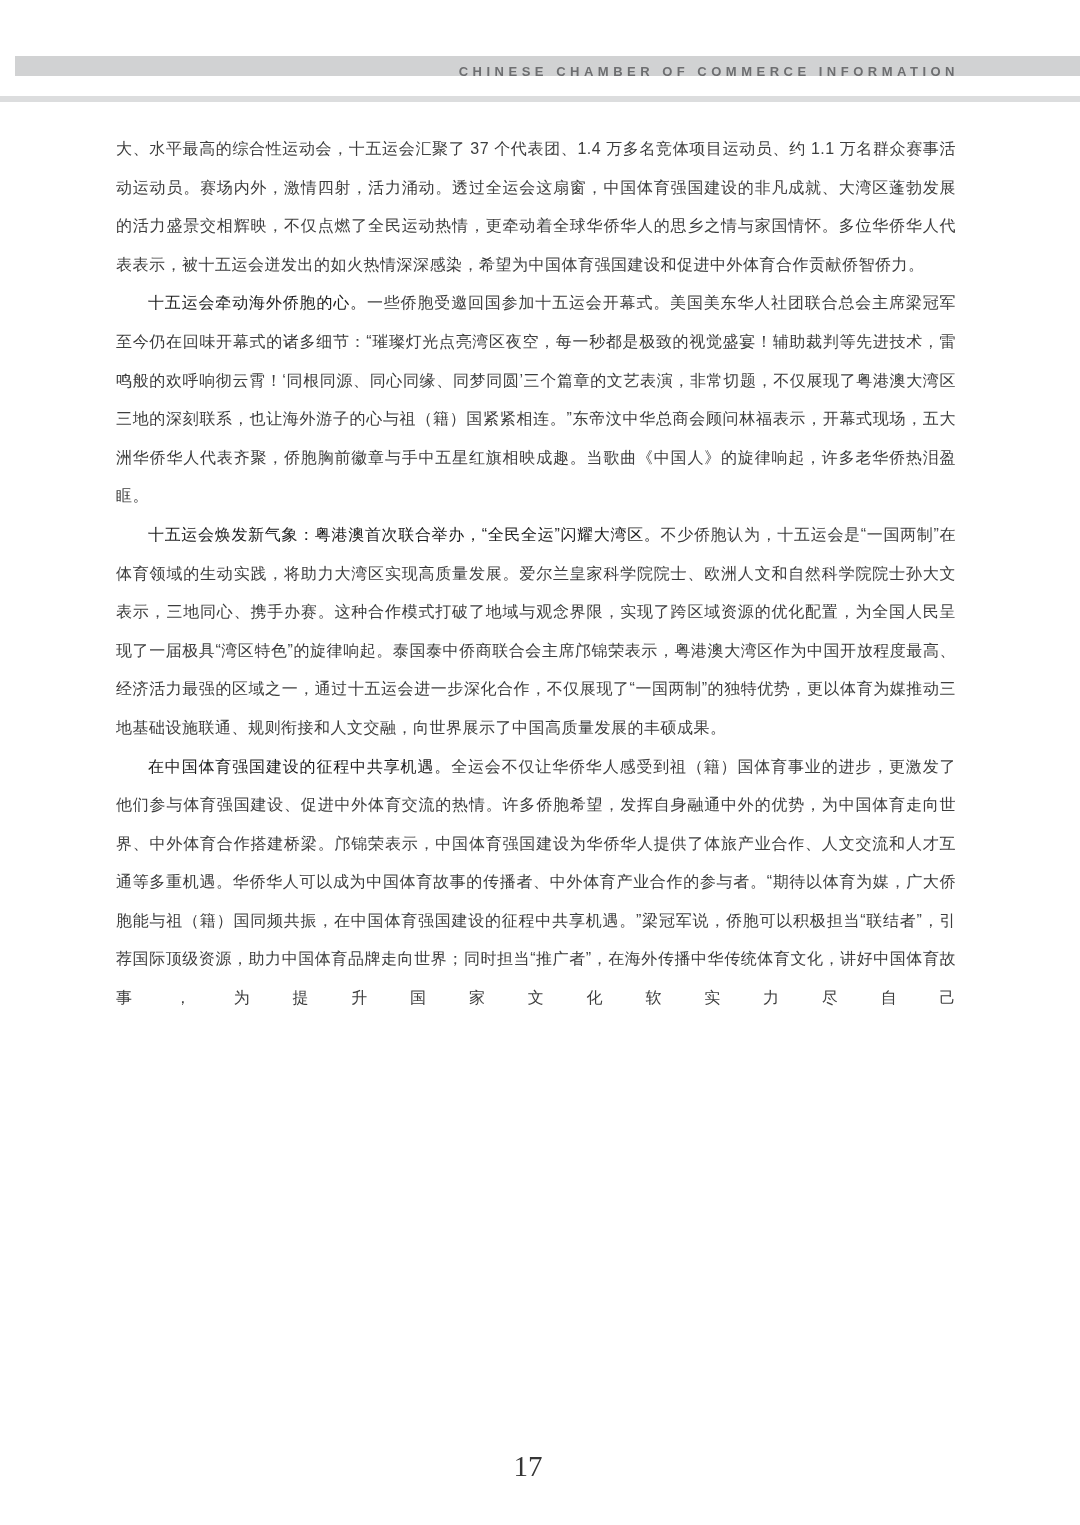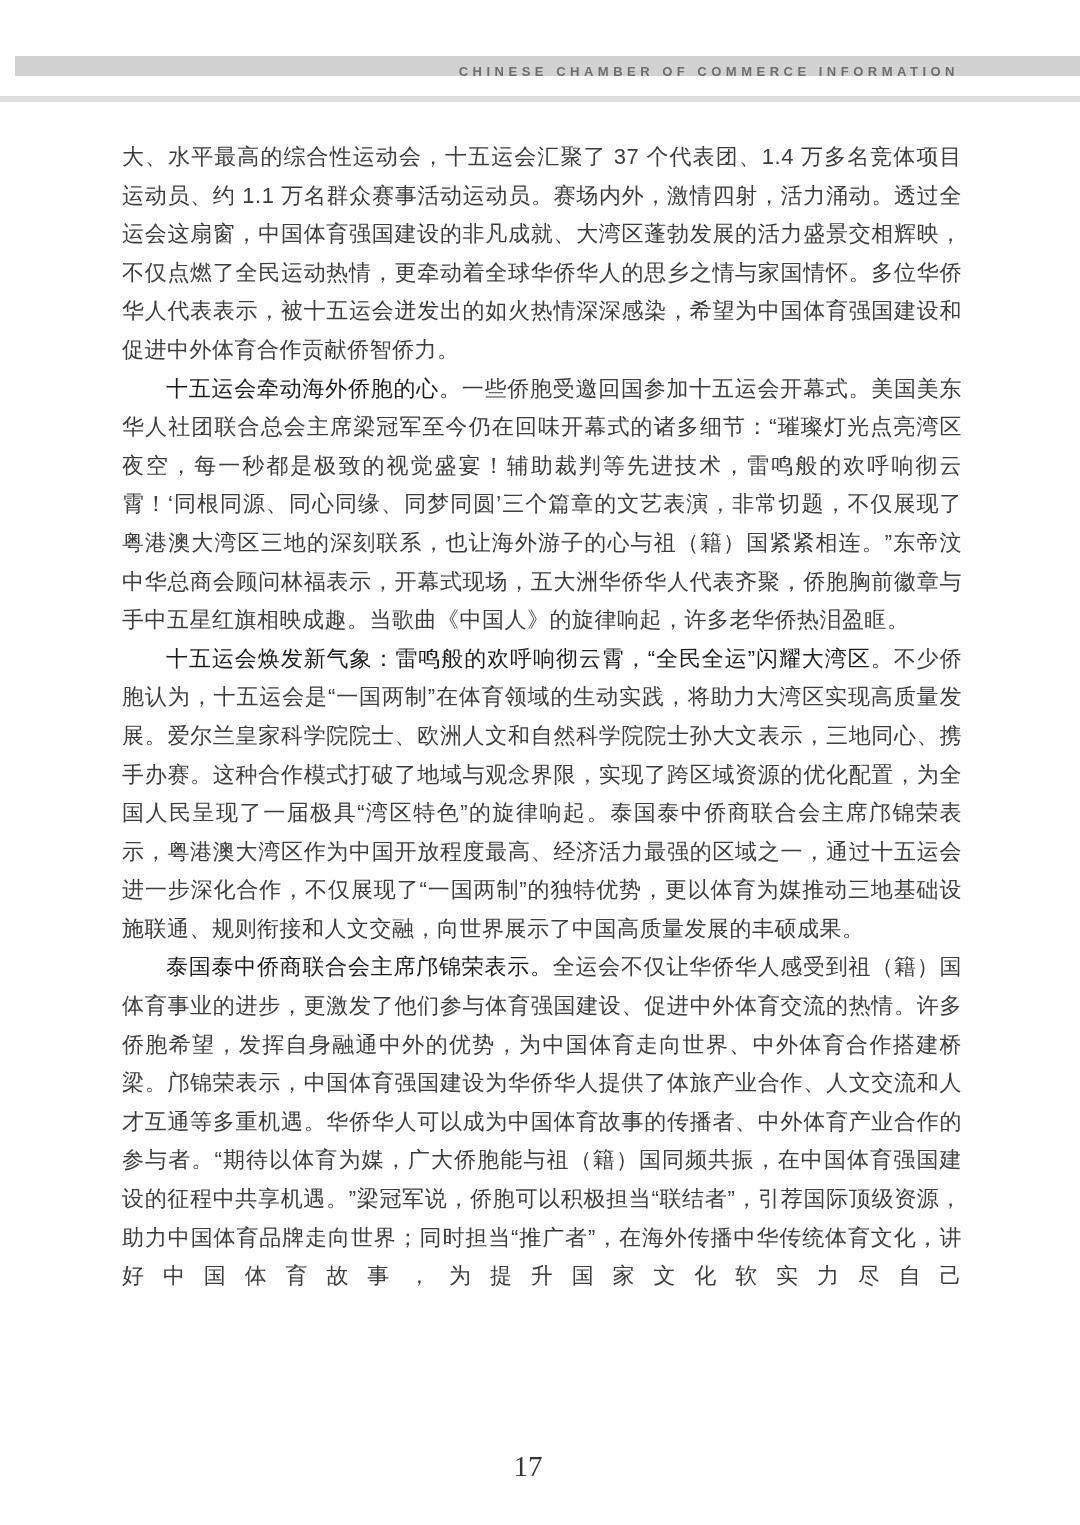--- a/index.html
+++ b/index.html
@@ -23,29 +23,28 @@
     letter-spacing: 4.5px;
     color: #6d6e70;
     white-space: nowrap;
   }
   .band-line {
     position: absolute; top: 96px; left: 0;
     width: 1080px; height: 6px;
     background: #dcddde;
   }
   .content {
-    position: absolute; left: 122px; top: 130px;
+    position: absolute; left: 116px; top: 130px;
     width: 840px;
-    font-size: 22px;
+    font-size: 16px;
     line-height: 38.6px;
     color: #3d3d3d;
     text-align: justify;
     text-justify: inter-ideograph;
     letter-spacing: 0.5px;
-    margin-top: 8px;
   }
   .content p { margin: 0; padding: 0; }
   .content p.indent { text-indent: 2em; }
   .content p.cont { text-align-last: justify; }
   .lead-bold { font-weight: normal; color: #1c1c1c; }
   .pagenum {
     position: absolute; top: 1450px; left: 0;
     width: 1056px;
     text-align: center;
     font-family: "Liberation Serif", serif;
@@ -60,19 +59,19 @@
 
   <div class="band">
     <span class="band-text">CHINESE CHAMBER OF COMMERCE INFORMATION</span>
   </div>
 
   <div class="band-line"></div>
 
   <div class="content" id="article-body">
       <p><span>大、水平最高的综合性运动会，十五运会汇聚了 37 个代表团、1.4 万多名竞体项目运动员、约 1.1 万名群众赛事活动运动员。赛场内外，激情四射，活力涌动。透过全运会这扇窗，中国体育强国建设的非凡成就、大湾区蓬勃发展的活力盛景交相辉映，不仅点燃了全民运动热情，更牵动着全球华侨华人的思乡之情与家国情怀。多位华侨华人代表表示，被十五运会迸发出的如火热情深深感染，希望为中国体育强国建设和促进中外体育合作贡献侨智侨力。</span></p>
       <p class="indent"><span class="lead-bold">十五运会牵动海外侨胞的心。</span><span>一些侨胞受邀回国参加十五运会开幕式。美国美东华人社团联合总会主席梁冠军至今仍在回味开幕式的诸多细节：“璀璨灯光点亮湾区夜空，每一秒都是极致的视觉盛宴！辅助裁判等先进技术，雷鸣般的欢呼响彻云霄！‘同根同源、同心同缘、同梦同圆’三个篇章的文艺表演，非常切题，不仅展现了粤港澳大湾区三地的深刻联系，也让海外游子的心与祖（籍）国紧紧相连。”东帝汶中华总商会顾问林福表示，开幕式现场，五大洲华侨华人代表齐聚，侨胞胸前徽章与手中五星红旗相映成趣。当歌曲《中国人》的旋律响起，许多老华侨热泪盈眶。</span></p>
-      <p class="indent"><span class="lead-bold">十五运会焕发新气象：雷鸣般的欢呼响彻云霄，“全民全运”闪耀大湾区。</span><span>不少侨胞认为，十五运会是“一国两制”在体育领域的生动实践，将助力大湾区实现高质量发展。爱尔兰皇家科学院院士、欧洲人文和自然科学院院士孙大文表示，三地同心、携手办赛。这种合作模式打破了地域与观念界限，实现了跨区域资源的优化配置，为全国人民呈现了一届极具“湾区特色”的旋律响起。泰国泰中侨商联合会主席邝锦荣表示，粤港澳大湾区作为中国开放程度最高、经济活力最强的区域之一，通过十五运会进一步深化合作，不仅展现了“一国两制”的独特优势，更以体育为媒推动三地基础设施联通、规则衔接和人文交融，向世界展示了中国高质量发展的丰硕成果。</span></p>
-      <p class="indent cont"><span class="lead-bold">泰国泰中侨商联合会主席邝锦荣表示。</span><span>全运会不仅让华侨华人感受到祖（籍）国体育事业的进步，更激发了他们参与体育强国建设、促进中外体育交流的热情。许多侨胞希望，发挥自身融通中外的优势，为中国体育走向世界、中外体育合作搭建桥梁。邝锦荣表示，中国体育强国建设为华侨华人提供了体旅产业合作、人文交流和人才互通等多重机遇。华侨华人可以成为中国体育故事的传播者、中外体育产业合作的参与者。“期待以体育为媒，广大侨胞能与祖（籍）国同频共振，在中国体育强国建设的征程中共享机遇。”梁冠军说，侨胞可以积极担当“联结者”，引荐国际顶级资源，助力中国体育品牌走向世界；同时担当“推广者”，在海外传播中华传统体育文化，讲好中国体育故事，为提升国家文化软实力尽自己</span></p>
+      <p class="indent"><span class="lead-bold">十五运会焕发新气象：粤港澳首次联合举办，“全民全运”闪耀大湾区。</span><span>不少侨胞认为，十五运会是“一国两制”在体育领域的生动实践，将助力大湾区实现高质量发展。爱尔兰皇家科学院院士、欧洲人文和自然科学院院士孙大文表示，三地同心、携手办赛。这种合作模式打破了地域与观念界限，实现了跨区域资源的优化配置，为全国人民呈现了一届极具“湾区特色”的旋律响起。泰国泰中侨商联合会主席邝锦荣表示，粤港澳大湾区作为中国开放程度最高、经济活力最强的区域之一，通过十五运会进一步深化合作，不仅展现了“一国两制”的独特优势，更以体育为媒推动三地基础设施联通、规则衔接和人文交融，向世界展示了中国高质量发展的丰硕成果。</span></p>
+      <p class="indent cont"><span class="lead-bold">在中国体育强国建设的征程中共享机遇。</span><span>全运会不仅让华侨华人感受到祖（籍）国体育事业的进步，更激发了他们参与体育强国建设、促进中外体育交流的热情。许多侨胞希望，发挥自身融通中外的优势，为中国体育走向世界、中外体育合作搭建桥梁。邝锦荣表示，中国体育强国建设为华侨华人提供了体旅产业合作、人文交流和人才互通等多重机遇。华侨华人可以成为中国体育故事的传播者、中外体育产业合作的参与者。“期待以体育为媒，广大侨胞能与祖（籍）国同频共振，在中国体育强国建设的征程中共享机遇。”梁冠军说，侨胞可以积极担当“联结者”，引荐国际顶级资源，助力中国体育品牌走向世界；同时担当“推广者”，在海外传播中华传统体育文化，讲好中国体育故事，为提升国家文化软实力尽自己</span></p>
     </div>
 
   <div class="pagenum">17</div>
 
 </div>
 
 </body></html>

